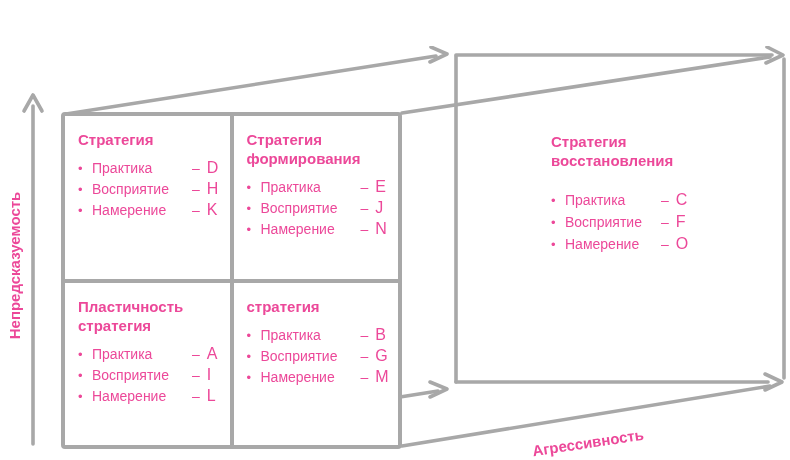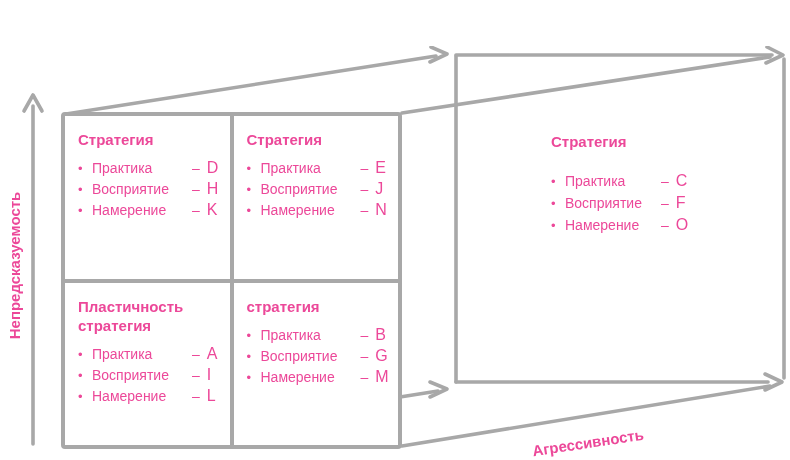--- a/index.html
+++ b/index.html
@@ -91,20 +91,21 @@
           <span class="lab">Намерение</span>
           <span class="dash">–</span>
           <span class="ltr">K</span>
         </li>
       </ul>
     </div>
 
     <div class="cell">
       <div class="qtitle">
         <span>Стратегия</span>
+        <span>формирования</span>
       </div>
       <ul class="items">
         <li>
           <span class="bul">•</span>
           <span class="lab">Практика</span>
           <span class="dash">–</span>
           <span class="ltr">E</span>
         </li>
         <li>
           <span class="bul">•</span>
@@ -172,20 +173,21 @@
           <span class="ltr">M</span>
         </li>
       </ul>
     </div>
 
   </div>
 
   <div class="back-content">
     <div class="qtitle">
       <span>Стратегия</span>
+      <span>восстановления</span>
     </div>
     <ul class="items">
       <li>
         <span class="bul">•</span>
         <span class="lab">Практика</span>
         <span class="dash">–</span>
         <span class="ltr">C</span>
       </li>
       <li>
         <span class="bul">•</span>

